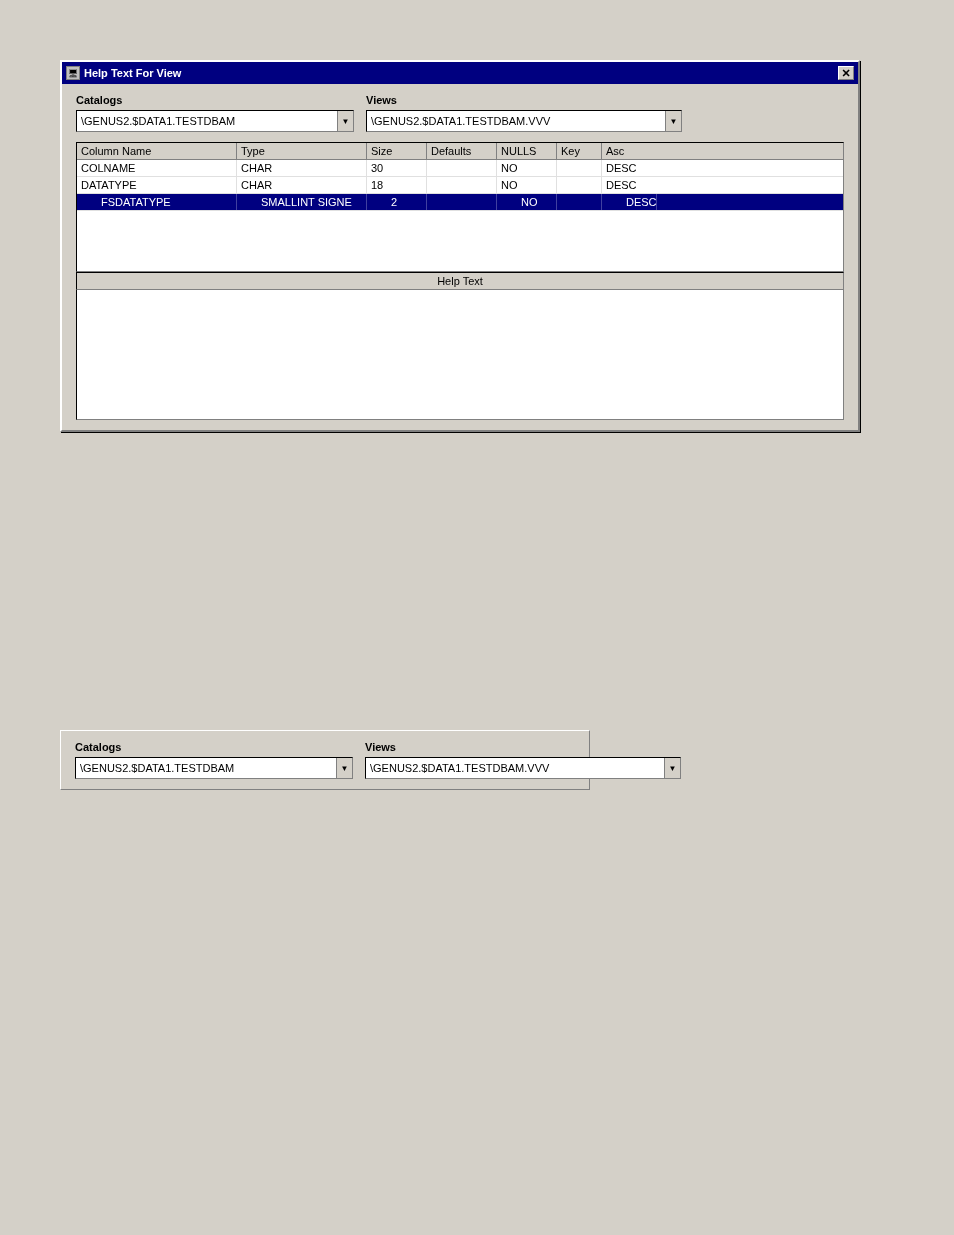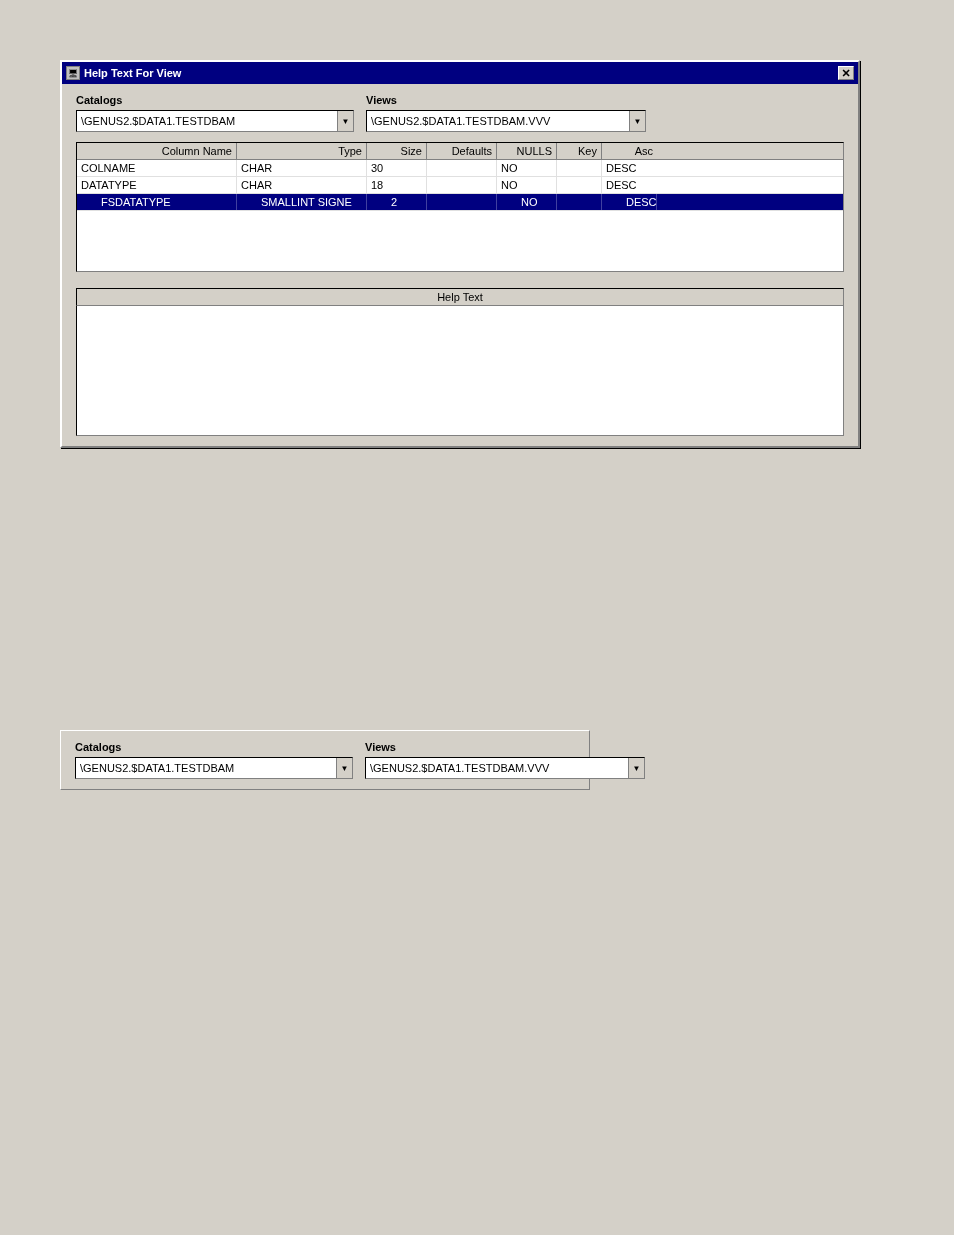--- a/index.html
+++ b/index.html
@@ -128,21 +128,21 @@
       cursor: pointer;
       flex-shrink: 0;
     }
 
     .cv-dropdown-btn::after {
       content: '▼';
       font-size: 8px;
     }
 
     .catalogs-select { width: 278px; }
-    .views-select { width: 280px; }
+    .views-select { width: 316px; }
 
     
     .table-container {
       border: 1px solid #808080;
       border-top-color: #000;
       border-left-color: #000;
       background: #fff;
       margin-bottom: 0;
     }
 
@@ -150,21 +150,21 @@
       display: grid;
       grid-template-columns: 160px 130px 60px 70px 60px 45px 55px;
       background: #d4d0c8;
       border-bottom: 1px solid #808080;
     }
 
     .th-cell {
       padding: 2px 4px;
       font-size: 11px;
       border-right: 1px solid #808080;
-      text-align: right;
+      text-align: left;
     }
 
     .th-cell:last-child { border-right: none; }
 
     .table-body {
       background: #fff;
     }
 
     .table-row {
       display: grid;
@@ -193,21 +193,21 @@
     }
 
     
     .empty-rows {
       height: 60px;
       background: #fff;
     }
 
     
     .help-section {
-      margin-top: 16px;
+      margin-top: 0;
     }
 
     .help-header {
       background: #d4d0c8;
       border: 1px solid #808080;
       border-top-color: #000;
       border-left-color: #000;
       text-align: center;
       padding: 2px 4px;
       font-size: 11px;

